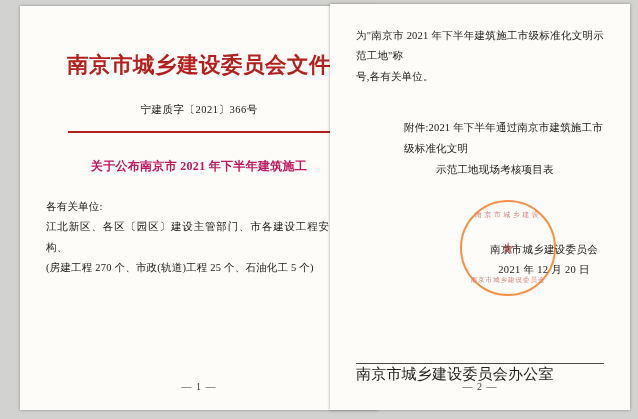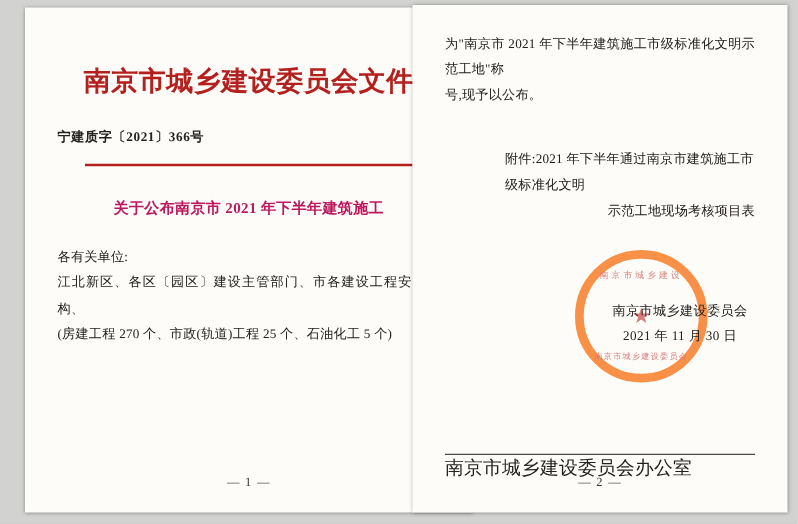--- a/index.html
+++ b/index.html
@@ -51,24 +51,24 @@
     text-align: center;
     color: #b3201d;
     font-family: "Liberation Serif", serif;
     font-weight: bold;
     font-size: 21.5px;
     letter-spacing: 0.5px;
     white-space: nowrap;
   }
   .docnum {
     margin-top: 24px;
+    text-align: center;
     font-size: 10.5px;
     color: #23201e;
     letter-spacing: 0.5px;
-    font-weight: bold;
   }
   .redrule {
     margin: 14px auto 0 auto;
     width: 262px;
     height: 1.6px;
     background: #b3201d;
   }
   .title {
     margin-top: 22px;
     text-align: center;
@@ -130,35 +130,35 @@
   .rbody p { margin: 0; }
   .attach {
     margin-top: 30px;
     font-size: 10.5px;
     color: #23201e;
     line-height: 2.0;
     letter-spacing: 0.2px;
     margin-left: 48px;
   }
   .attach p { margin: 0; }
-  .attach p.sub { text-indent: 32px; text-align: right; }
+  .attach p.sub { text-indent: 32px; }
 
   
   .sign-area {
     position: relative;
     margin-top: 28px;
     height: 96px;
   }
   .seal {
     position: absolute;
     left: 104px;
     top: -8px;
     width: 92px;
     height: 92px;
-    border: 7px solid #f97316;
+    border: 2px solid #f97316;
     border-radius: 50%;
     opacity: 0.78;
   }
   .seal .star {
     position: absolute;
     left: 50%;
     top: 50%;
     transform: translate(-50%,-50%);
     color: #cc5a58;
     font-size: 17px;
@@ -217,37 +217,37 @@
 
       <div class="pagenum">— 1 —</div>
     </div>
   </div>
 
   <div class="page-right">
     <div class="inner">
 
       <div class="rbody">
         <p>为"南京市 2021 年下半年建筑施工市级标准化文明示范工地"称</p>
-        <p>号,现予以公布。</p>
+        <p>号,各有关单位。</p>
       </div>
 
       <div class="attach">
         <p>附件:2021 年下半年通过南京市建筑施工市级标准化文明</p>
         <p class="sub">示范工地现场考核项目表</p>
       </div>
 
       <div class="sign-area">
         <div class="seal">
           <div class="seal-txt-top">南京市城乡建设</div>
           <div class="star">★</div>
           <div class="seal-txt-bot">南京市城乡建设委员会</div>
         </div>
         <div class="signer">
           <div>南京市城乡建设委员会</div>
-          <div>2021 年 11 月 30 日</div>
+          <div>2021 年 12 月 20 日</div>
         </div>
       </div>
 
       <div class="footer-rule"></div>
       <div class="footer-row">
         <span>南京市城乡建设委员会办公室</span>
       </div>
 
       <div class="pagenum">— 2 —</div>
     </div>

